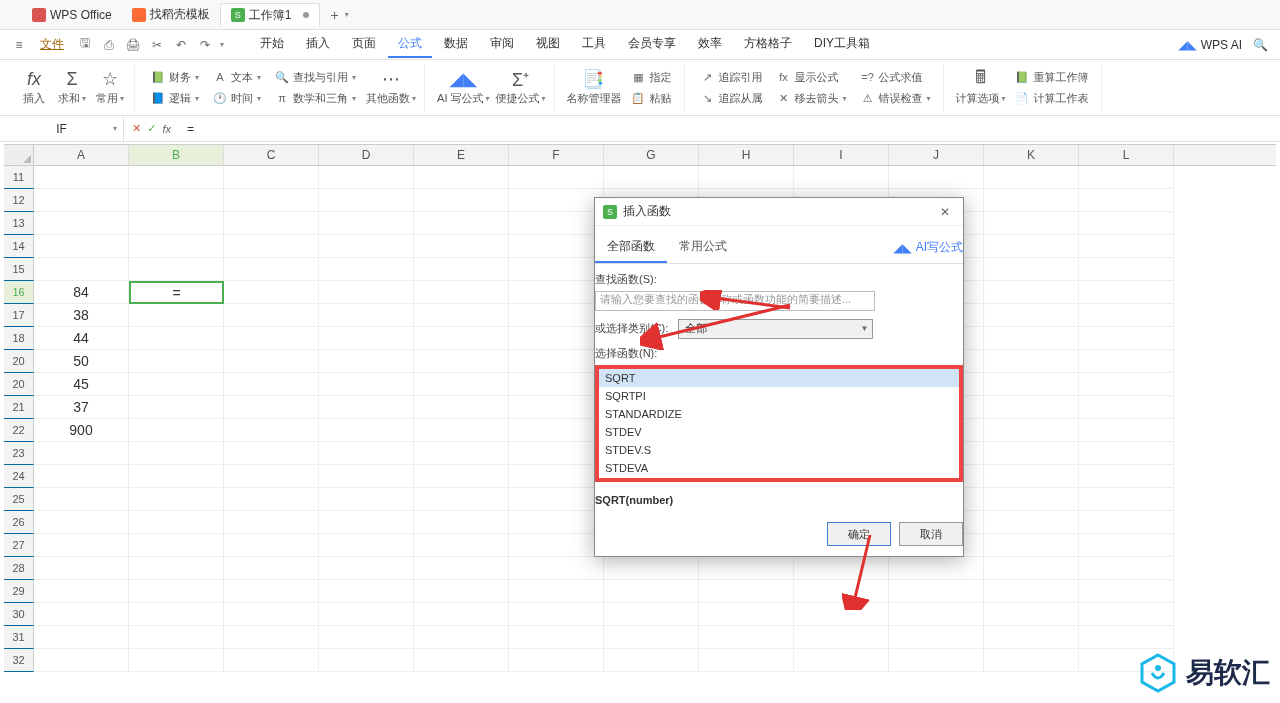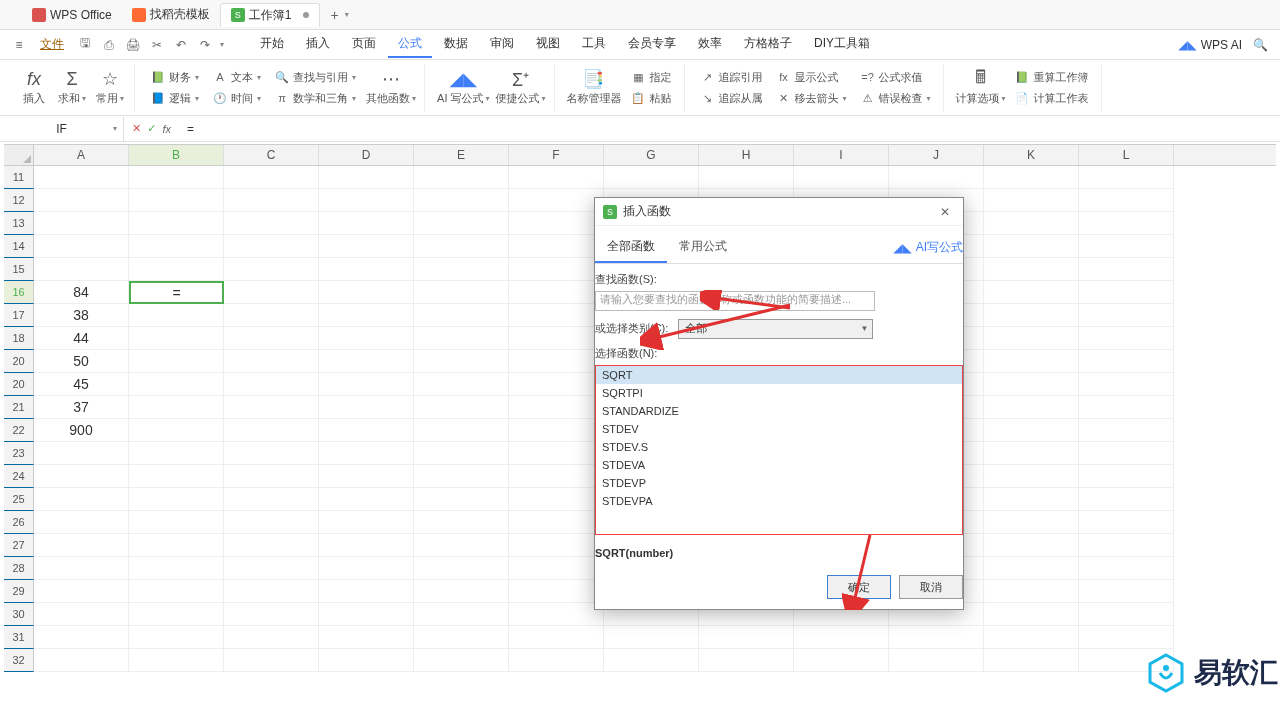--- a/index.html
+++ b/index.html
@@ -67,34 +67,34 @@
 .dialog-body { padding: 6px 0 10px; }
 .dlg-tabs { display: flex; border-bottom: 1px solid #ddd; margin-bottom: 8px; }
 .dlg-tab { padding: 6px 12px; color: #555; }
 .dlg-tab.active { border-bottom: 2px solid #417ff9; color: #333; }
 .dlg-tab-right { margin-left: auto; display: flex; align-items: center; gap: 4px; color: #417ff9; }
 .dlg-label { font-size: 11px; color: #444; margin: 4px 0; }
 .dlg-input { width: 280px; height: 20px; border: 1px solid #bbb; padding: 0 4px; font-size: 11px; color: #999; }
 .dlg-row { display: flex; align-items: center; gap: 10px; margin: 6px 0; }
 .dlg-select { width: 195px; height: 20px; border: 1px solid #999; background: #f0f0f0; display: flex; align-items: center; padding: 0 6px; font-size: 11px; position: relative; }
 .dlg-select::after { content: "▼"; position: absolute; right: 4px; font-size: 8px; color: #666; }
-.dlg-list { border: 1px solid #ef4444; height: 170px; overflow-y: auto; margin-top: 4px; position: relative; }
+.dlg-list { border: 4px solid #ef4444; height: 117px; overflow-y: auto; margin-top: 4px; position: relative; }
 .dlg-list-item { padding: 3px 6px; font-size: 11px; color: #333; }
 .dlg-list-item.selected { background: #d0e4f5; }
 .dlg-sig { font-weight: bold; font-size: 11px; margin: 12px 0 8px; }
 .dlg-desc { font-size: 11px; color: #444; margin-bottom: 20px; border-top: 1px solid #ddd; padding-top: 8px; }
 .dlg-footer { display: flex; justify-content: flex-end; gap: 8px; padding-top: 8px; }
 .dlg-btn { width: 64px; height: 24px; border: 1px solid #999; background: #f0f0f0; font-size: 11px; display: flex; align-items: center; justify-content: center; }
 .dlg-btn.primary { border: 1px solid #4080d0; }
 
 
 .arrow { position: absolute; z-index: 200; pointer-events: none; }
 
 
-.watermark { position: absolute; right: 2px; bottom: 10px; display: flex; align-items: center; gap: 8px; z-index: 300; }
+.watermark { position: absolute; right: 10px; bottom: 10px; display: flex; align-items: center; gap: 8px; z-index: 300; }
 .watermark-icon { width: 40px; height: 40px; }
 .watermark-text { font-size: 28px; font-weight: bold; color: #1e2a4a; }
 </style>
 </head>
 <body>
 
 <div class="titlebar">
   <div class="title-tab">
     <span class="wps-logo"></span>
     <span>WPS Office</span>

